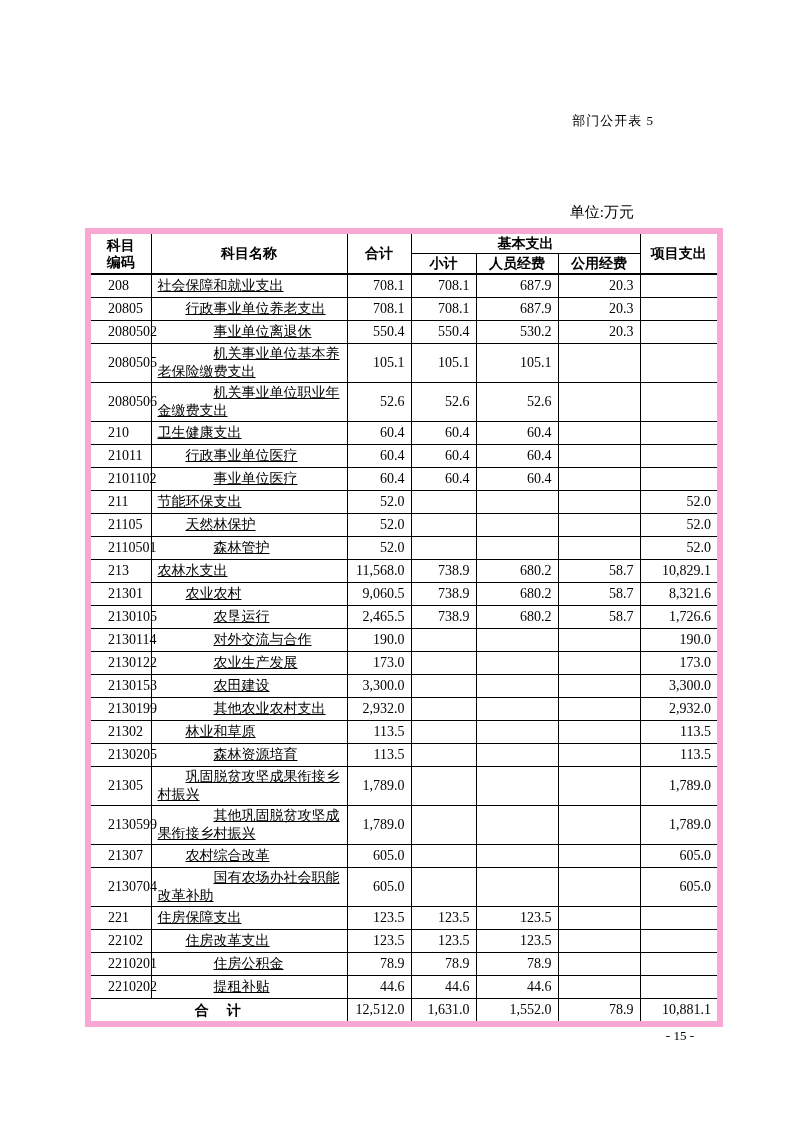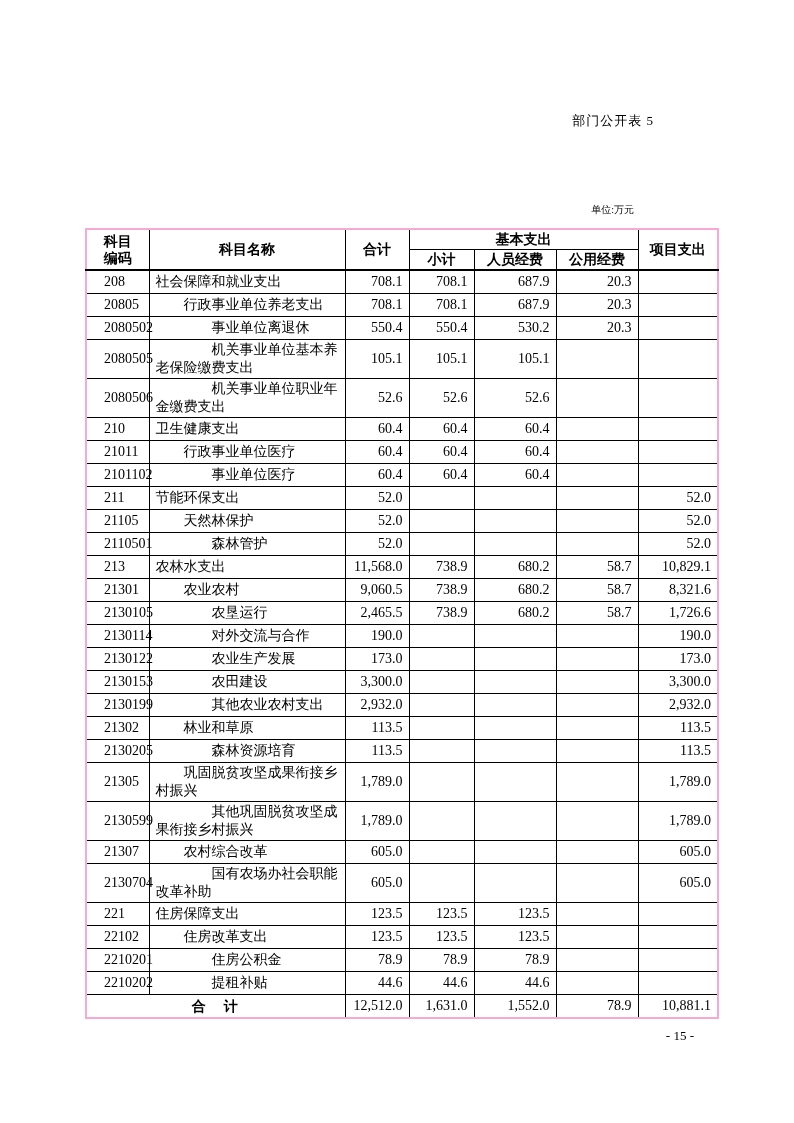--- a/index.html
+++ b/index.html
@@ -13,41 +13,41 @@
     font-size:13px; letter-spacing:1px;
   }
   .title {
     position:absolute; top:148px; left:0; width:100%;
     margin:0; text-align:center;
     font-family:"Liberation Sans","DejaVu Sans",sans-serif;
     font-size:21px; font-weight:bold; letter-spacing:1px;
   }
   .unit-note {
     position:absolute; top:203px; right:160px;
-    font-size:10px;
+    font-size:15px;
   }
   table.budget {
     position:absolute; left:85px; top:228px; width:632px;
     border-collapse:collapse; table-layout:fixed;
-    border:2px solid #f9a8d4;
+    border:6px solid #f9a8d4;
     font-size:14px;
   }
   table.budget th, table.budget td { border:1px solid #000; }
   thead th {
     font-family:"Liberation Sans","DejaVu Sans",sans-serif;
     font-weight:bold; text-align:center; vertical-align:middle;
     padding:1px 2px; line-height:17px; font-size:14px;
   }
   thead th[rowspan], thead tr.sub th { border-bottom:2px solid #000; }
   tbody td, tfoot td {
     padding:1px 6px; line-height:18px; height:20px;
     vertical-align:middle; font-size:14px;
   }
   td.code { text-align:left; padding-left:17px; }
-  td.name { text-align:left; }
+  td.name { text-align:left;text-decoration:underline; }
   td.name.lv2 { text-indent:2em; }
   td.name.lv3 { text-indent:4em; }
   td.num  { text-align:right; }
   tfoot td.total-label {
     text-align:center; font-weight:bold;
     font-family:"Liberation Sans","DejaVu Sans",sans-serif;
     letter-spacing:2px;
   }
   .page-number {
     position:absolute; top:1028px; right:100px;

